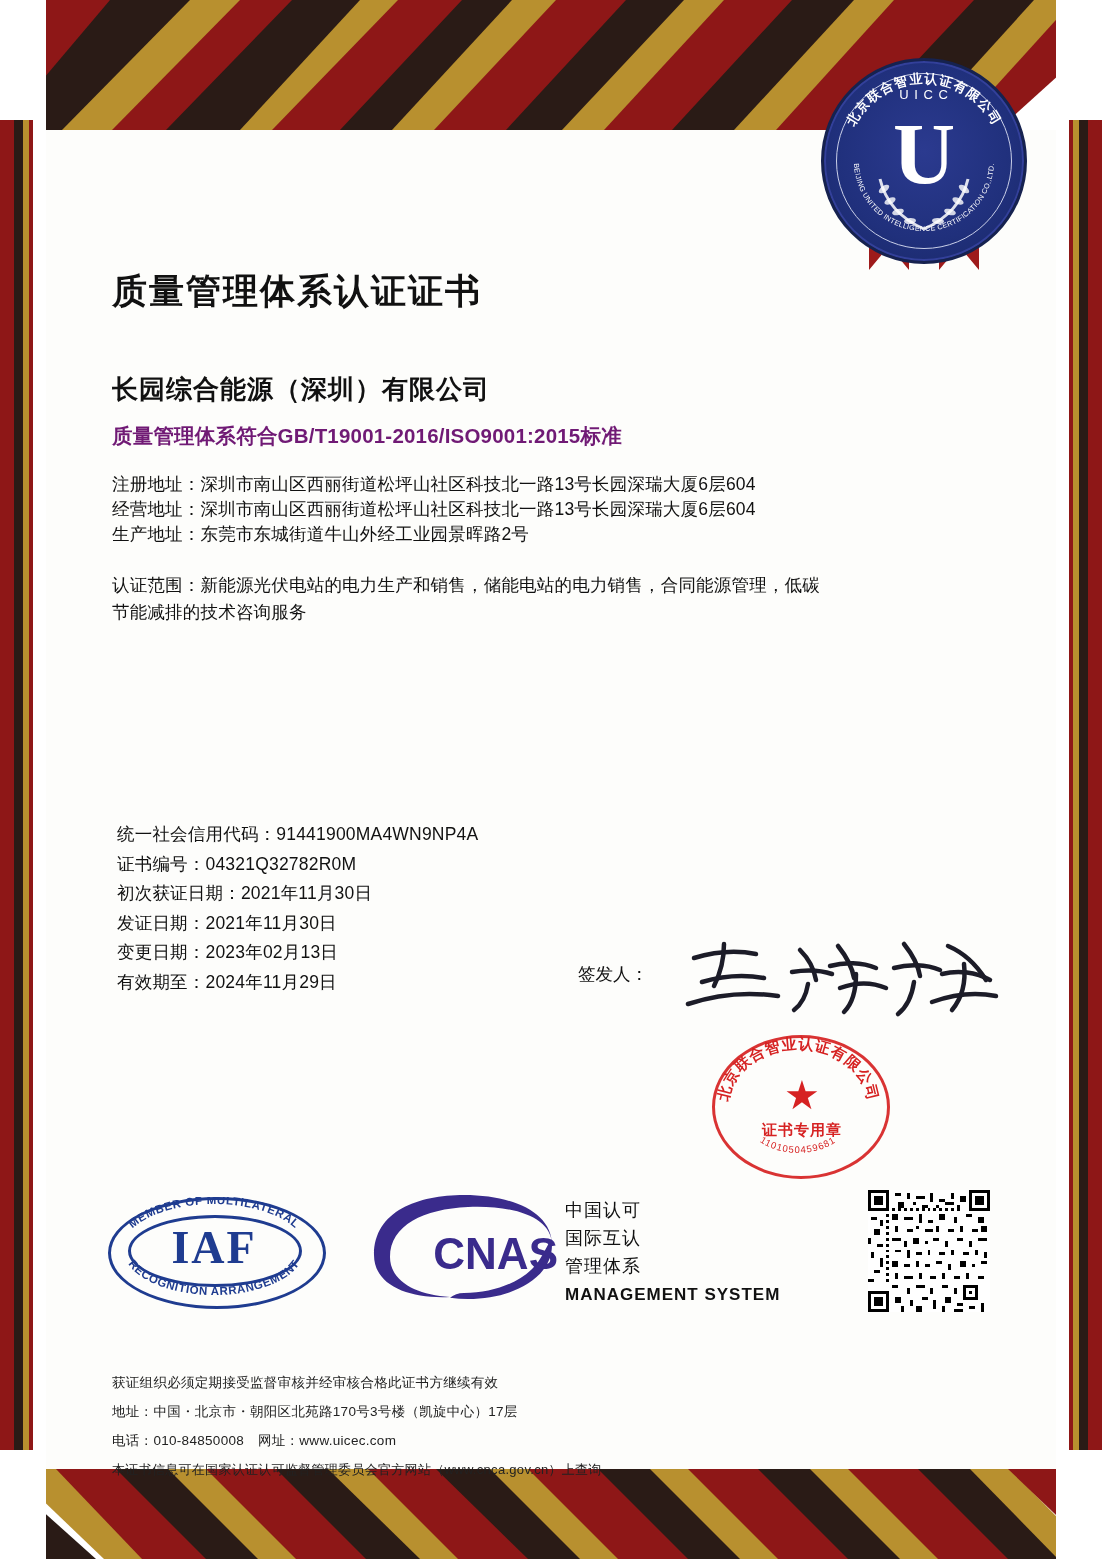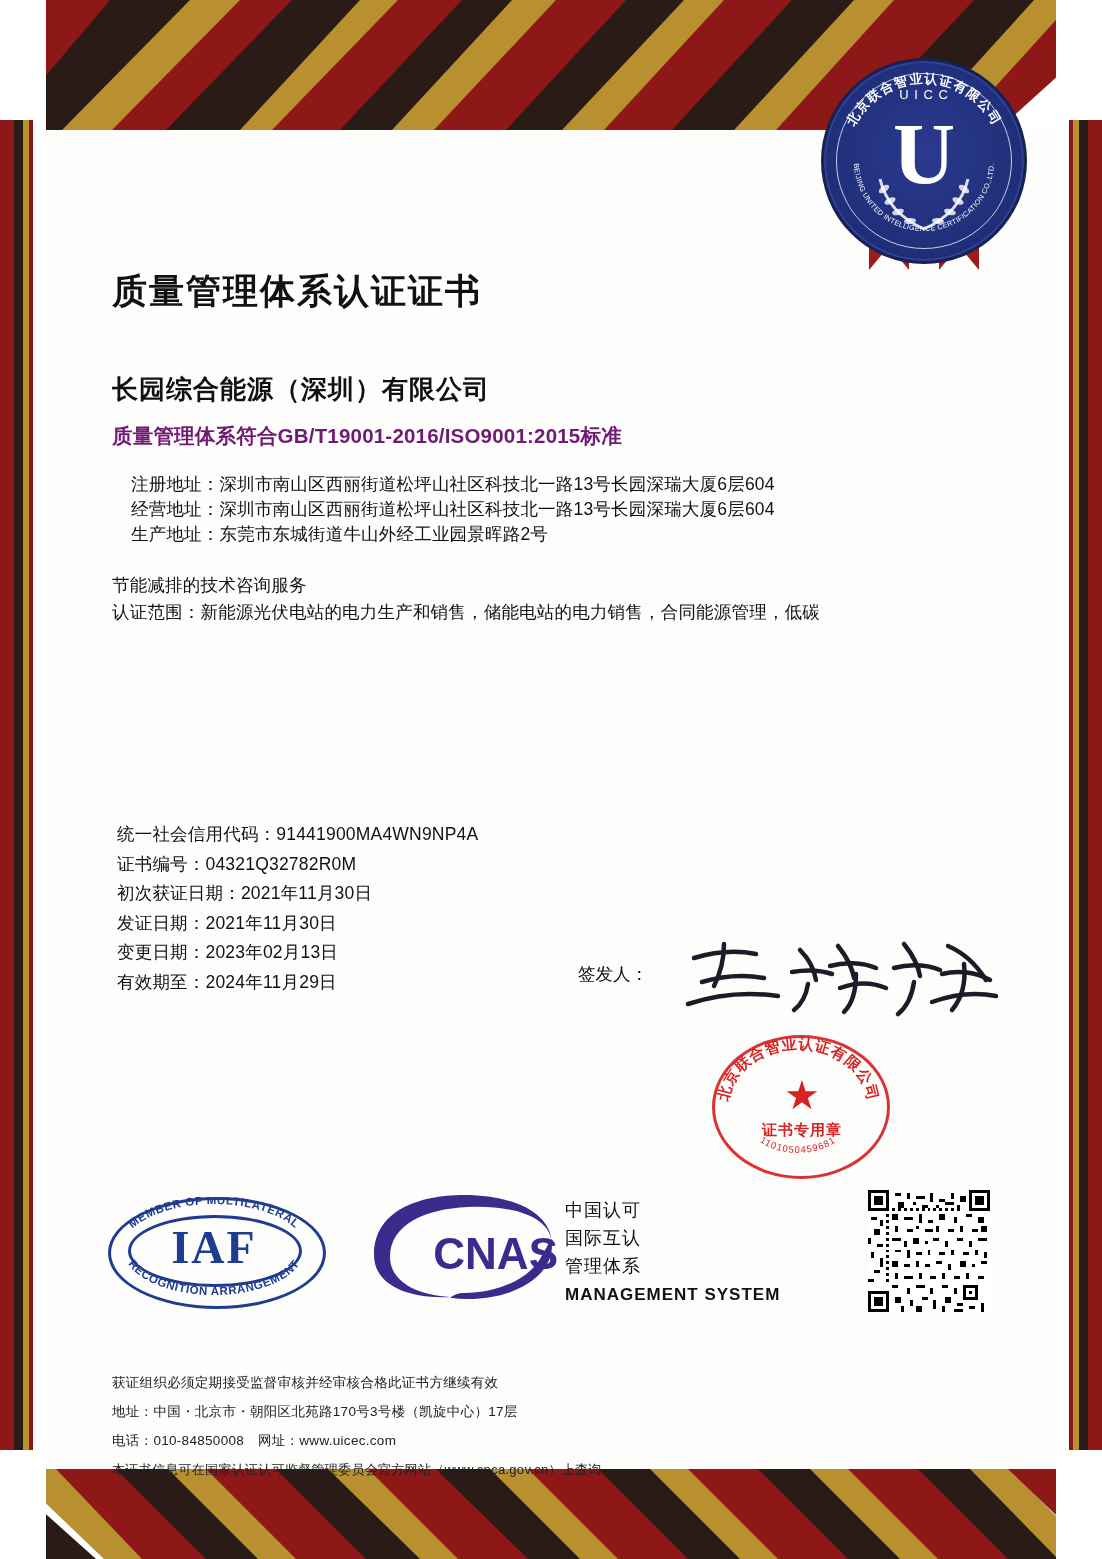--- a/index.html
+++ b/index.html
@@ -136,21 +136,20 @@
     font-size: 20.5px;
     font-weight: bold;
     color: #701a75;
     letter-spacing: 0.2px;
   }
   .addr-block {
     position: absolute;
     top: 472px;
     left: 0;
     width: 880px;
-    margin-left: 19px;
   }
   .addr-line {
     font-size: 17.5px;
     color: #111;
     line-height: 25px;
     letter-spacing: 0.2px;
   }
   .scope-block {
     position: absolute;
     top: 572px;
@@ -460,22 +459,22 @@
     <div class="company">长园综合能源（深圳）有限公司</div>
     <div class="standard">质量管理体系符合GB/T19001-2016/ISO9001:2015标准</div>
 
     <div class="addr-block">
       <div class="addr-line">注册地址：深圳市南山区西丽街道松坪山社区科技北一路13号长园深瑞大厦6层604</div>
       <div class="addr-line">经营地址：深圳市南山区西丽街道松坪山社区科技北一路13号长园深瑞大厦6层604</div>
       <div class="addr-line">生产地址：东莞市东城街道牛山外经工业园景晖路2号</div>
     </div>
 
     <div class="scope-block">
+      <div class="scope-line">认证范围：新能源光伏电站的电力生产和销售，储能电站的电力销售，合同能源管理，低碳</div>
       <div class="scope-line">节能减排的技术咨询服务</div>
-      <div class="scope-line">认证范围：新能源光伏电站的电力生产和销售，储能电站的电力销售，合同能源管理，低碳</div>
     </div>
 
     <div class="details-block">
       <div class="detail-line">统一社会信用代码：91441900MA4WN9NP4A</div>
       <div class="detail-line">证书编号：04321Q32782R0M</div>
       <div class="detail-line">初次获证日期：2021年11月30日</div>
       <div class="detail-line">发证日期：2021年11月30日</div>
       <div class="detail-line">变更日期：2023年02月13日</div>
       <div class="detail-line">有效期至：2024年11月29日</div>
     </div>

